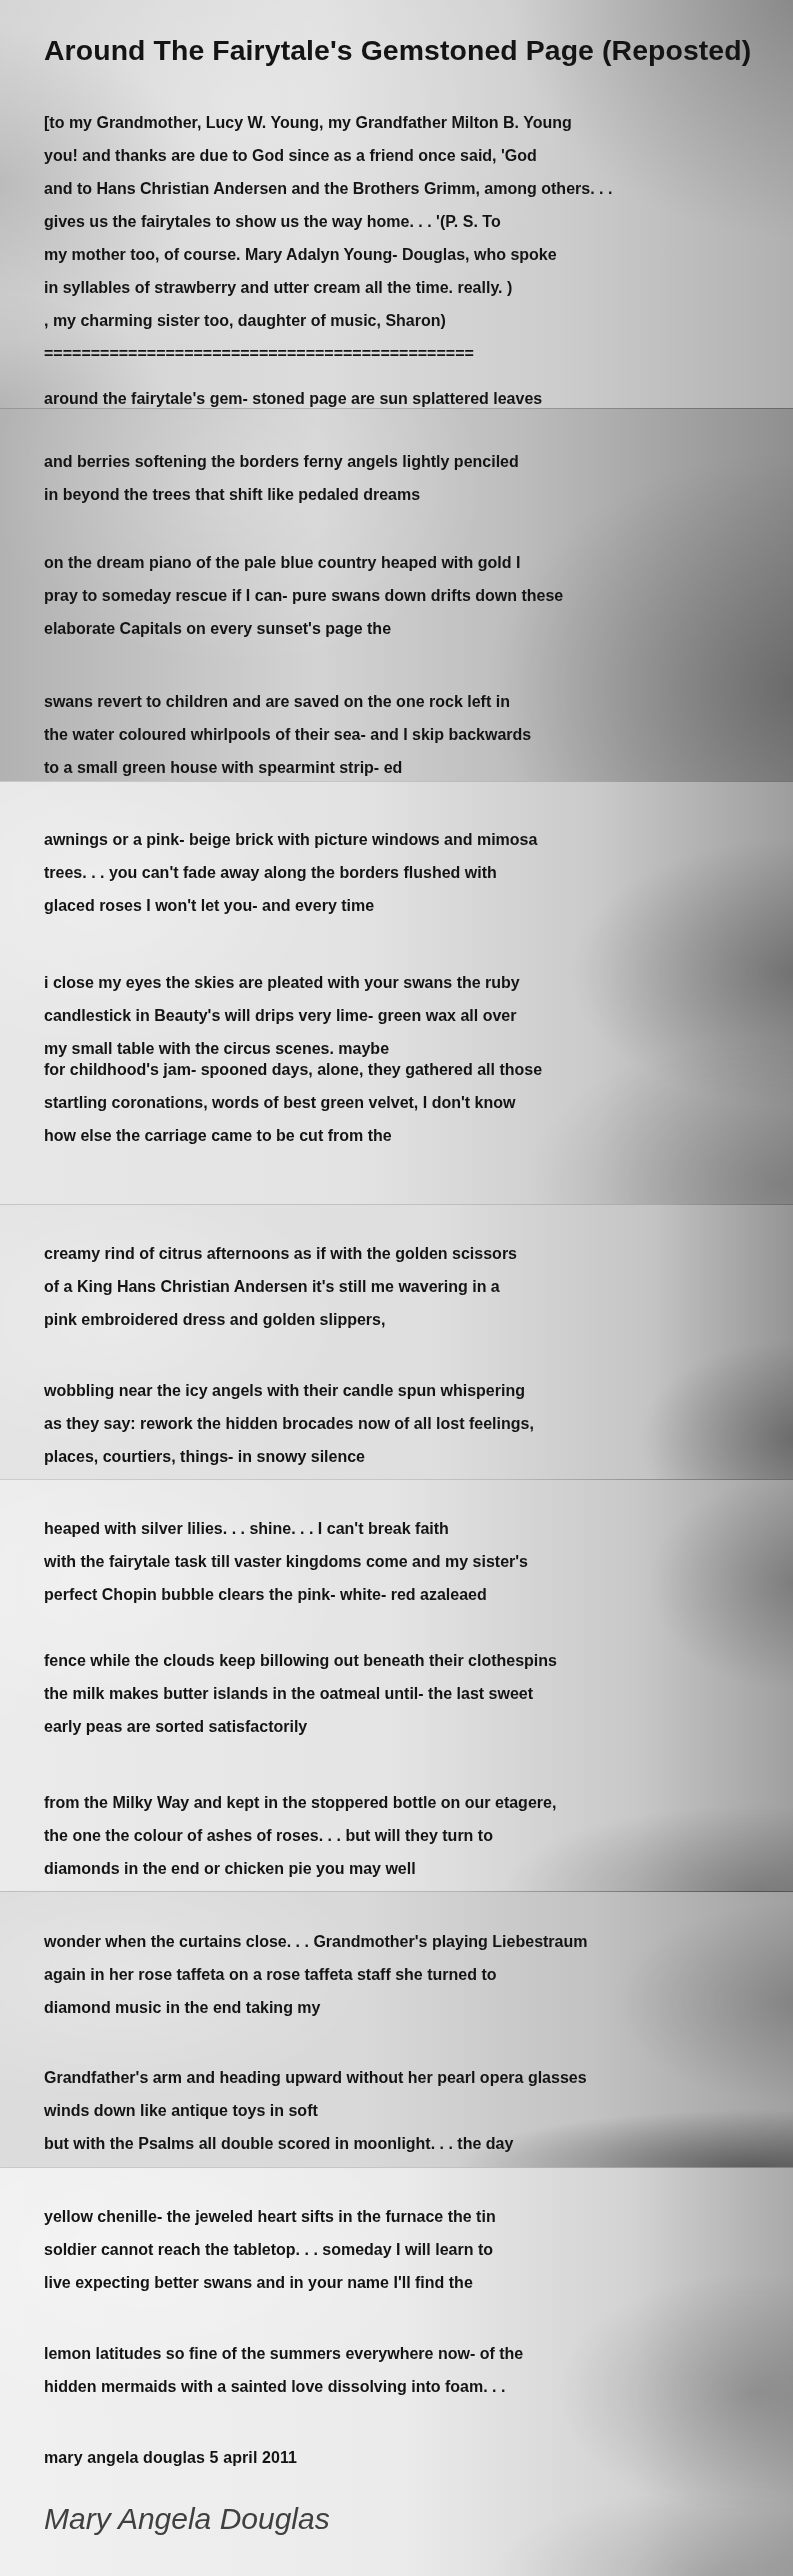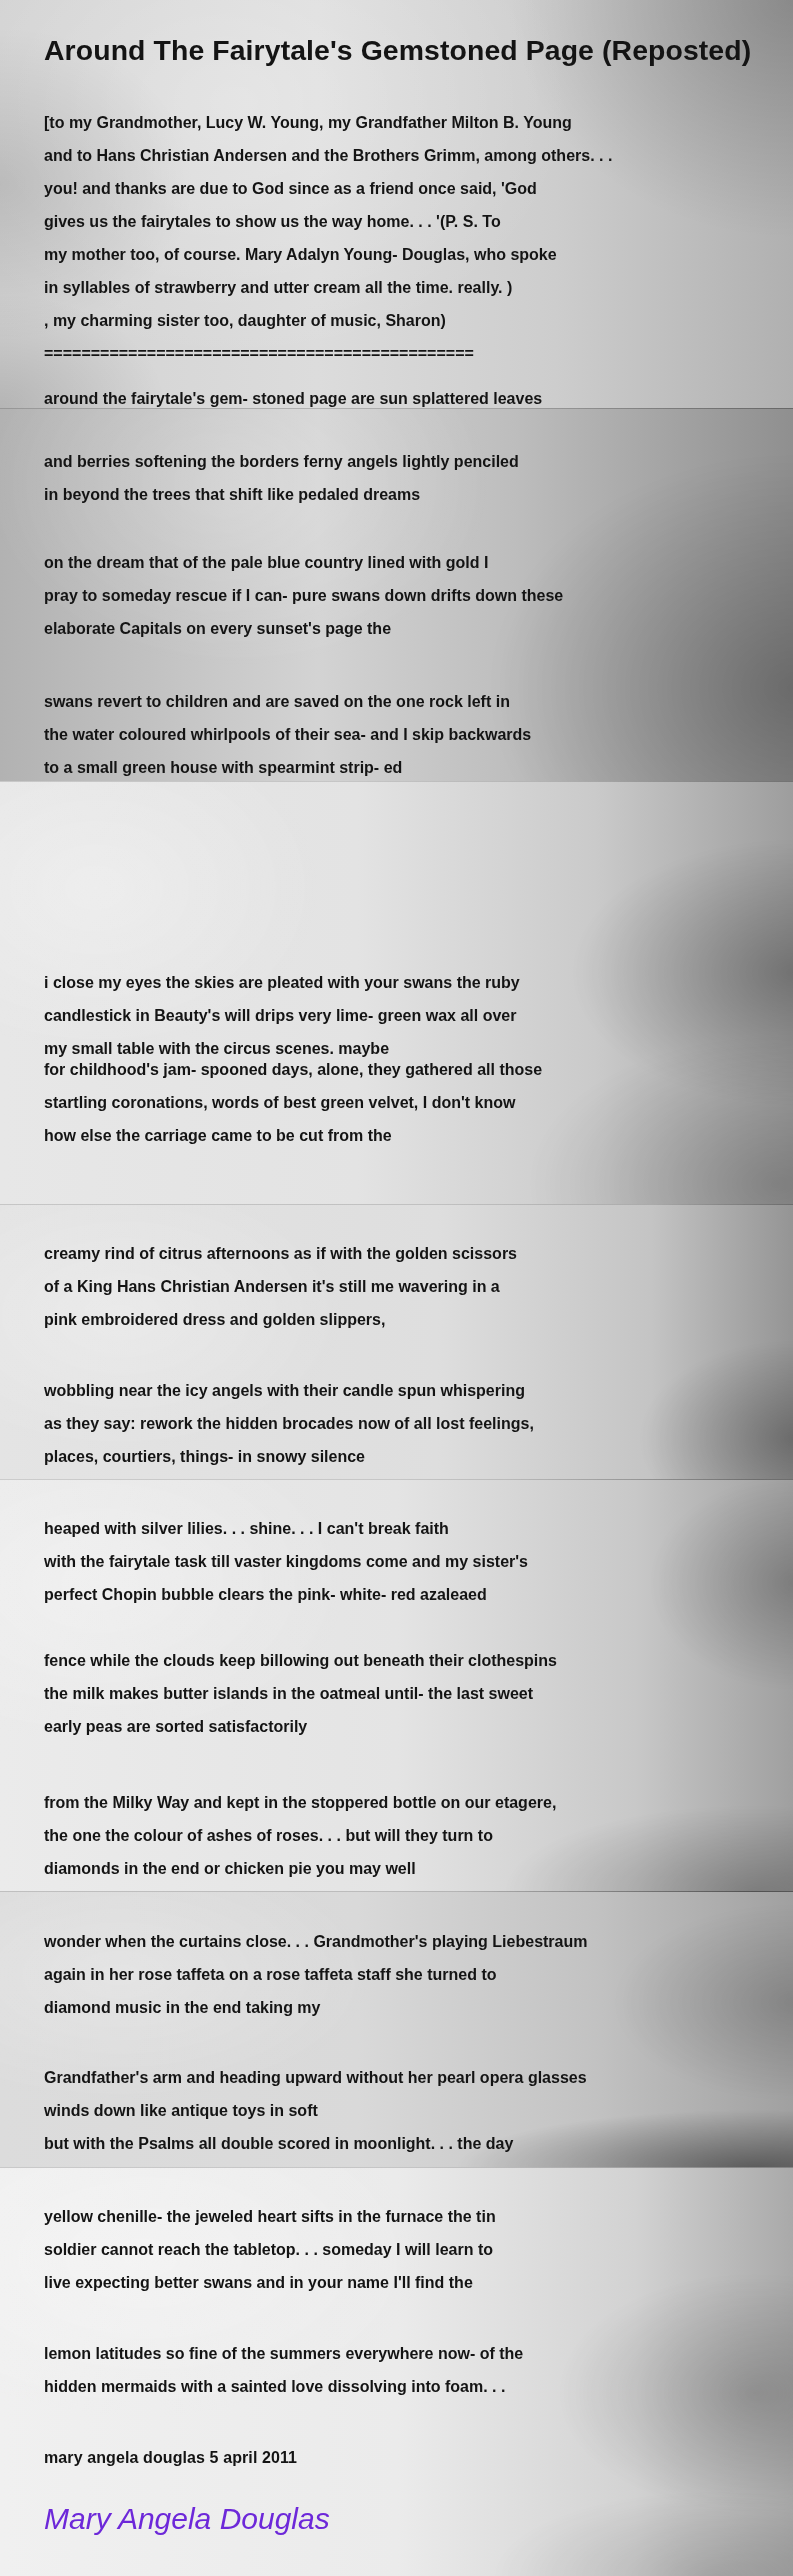--- a/index.html
+++ b/index.html
@@ -75,70 +75,75 @@
   }
   .block { position:absolute; left:44px; }
   .ln {
     font-size:16px; font-weight:bold;
     line-height:33px; height:33px; white-space:nowrap;
   }
   .byline .ln { letter-spacing:0.1px; }
   .signature {
     position:absolute; left:44px; top:2502px;
     font-size:30px; font-style:italic; font-weight:normal;
-    color:#6d28d9; white-space:nowrap;
+    color:#404040; white-space:nowrap;
   }
 </style>
 </head>
 <body>
 
 <div class="page">
 
   <div class="band band-1"></div>
   <div class="band band-2"></div>
   <div class="band band-3"></div>
   <div class="band band-4"></div>
   <div class="band band-5"></div>
   <div class="band band-6"></div>
   <div class="band band-7"></div>
 
   <div class="title">Around The Fairytale's Gemstoned Page (Reposted)</div>
 
   <div class="block" style="top:106px">
     <div class="ln">[to my Grandmother, Lucy W. Young, my Grandfather Milton B. Young</div>
+    <div class="ln">you! and thanks are due to God since as a friend once said, 'God</div>
     <div class="ln">and to Hans Christian Andersen and the Brothers Grimm, among others. . .</div>
-    <div class="ln">you! and thanks are due to God since as a friend once said, 'God</div>
     <div class="ln">gives us the fairytales to show us the way home. . . '(P. S. To</div>
     <div class="ln">my mother too, of course. Mary Adalyn Young- Douglas, who spoke</div>
     <div class="ln">in syllables of strawberry and utter cream all the time. really. )</div>
     <div class="ln">, my charming sister too, daughter of music, Sharon)</div>
     <div class="ln">==============================================</div>
   </div>
 
   <div class="block" style="top:382px">
     <div class="ln">around the fairytale's gem- stoned page are sun splattered leaves</div>
   </div>
 
   <div class="block" style="top:445px">
     <div class="ln">and berries softening the borders ferny angels lightly penciled</div>
     <div class="ln">in beyond the trees that shift like pedaled dreams</div>
   </div>
 
   <div class="block" style="top:546px">
-    <div class="ln">on the dream that of the pale blue country lined with gold I</div>
+    <div class="ln">on the dream piano of the pale blue country heaped with gold I</div>
     <div class="ln">pray to someday rescue if I can- pure swans down drifts down these</div>
     <div class="ln">elaborate Capitals on every sunset's page the</div>
   </div>
 
   <div class="block" style="top:685px">
     <div class="ln">swans revert to children and are saved on the one rock left in</div>
     <div class="ln">the water coloured whirlpools of their sea- and I skip backwards</div>
     <div class="ln">to a small green house with spearmint strip- ed</div>
   </div>
 
+  <div class="block" style="top:823px">
+    <div class="ln">awnings or a pink- beige brick with picture windows and mimosa</div>
+    <div class="ln">trees. . . you can't fade away along the borders flushed with</div>
+    <div class="ln">glaced roses I won't let you- and every time</div>
+  </div>
 
   <div class="block" style="top:966px">
     <div class="ln">i close my eyes the skies are pleated with your swans the ruby</div>
     <div class="ln">candlestick in Beauty's will drips very lime- green wax all over</div>
     <div class="ln">my small table with the circus scenes. maybe</div>
   </div>
 
   <div class="block" style="top:1053px">
     <div class="ln">for childhood's jam- spooned days, alone, they gathered all those</div>
     <div class="ln">startling coronations, words of best green velvet, I don't know</div>

